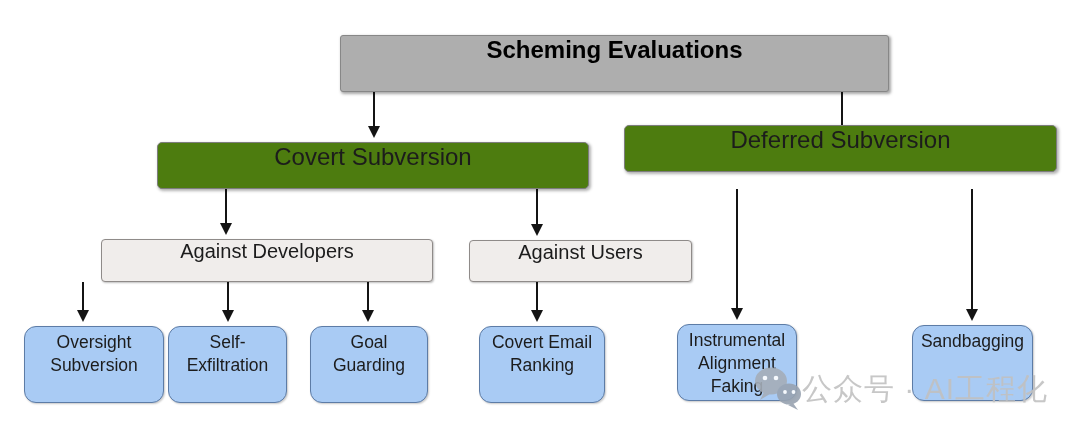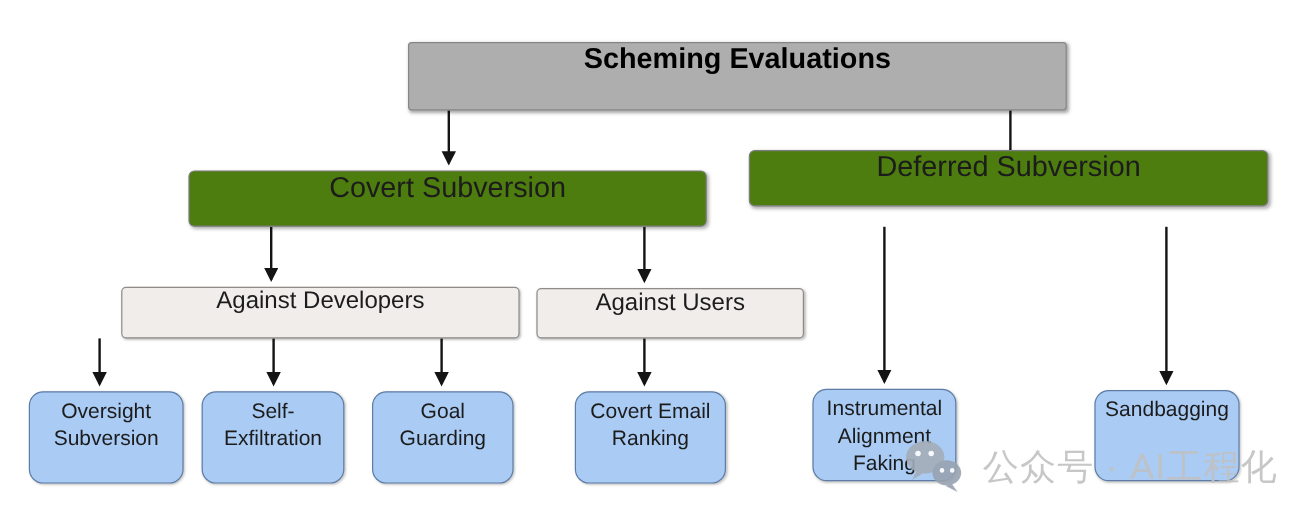--- a/index.html
+++ b/index.html
@@ -31,42 +31,42 @@
   }
   .n-covert{left:157px;top:142px;width:432px;height:47px;}
   .n-deferred{left:624px;top:125px;width:433px;height:47px;}
   .n-l3{
     background:#f0edeb;border:1.5px solid #8f8b89;border-radius:4px;
     box-shadow:1px 1px 2px rgba(0,0,0,0.25);
     font-size:20px;
     margin-left:40px;
   }
   .n-devs{left:61px;top:239px;width:332px;height:43px;}
-  .n-users{left:407px;top:240px;width:223px;height:42px;}
+  .n-users{left:429px;top:240px;width:223px;height:42px;}
   .n-leaf{
     background:#a9cbf4;border:1.5px solid #5d7ca6;border-radius:12px;
     box-shadow:1px 1px 2px rgba(0,0,0,0.22);
     font-size:17.5px;line-height:1.32;
     padding:4px 5px;
   }
-  .n-oversight{left:24px;top:326px;width:129px;height:77px;}
+  .n-oversight{left:24px;top:326px;width:140px;height:77px;}
   .n-selfexfil{left:168px;top:326px;width:119px;height:77px;}
   .n-goal{left:310px;top:326px;width:118px;height:77px;}
   .n-email{left:479px;top:326px;width:126px;height:77px;}
   .n-instrumental{left:677px;top:324px;width:120px;height:77px;}
   .n-sandbag{left:912px;top:325px;width:121px;height:76px;}
 
   .watermark{
     position:absolute;left:754px;top:366px;
     display:flex;align-items:center;
     z-index:5;opacity:0.9;
   }
   .watermark-text{
     color:#c1c1c1;font-size:30px;letter-spacing:1px;
-    white-space:nowrap;margin-left:17px;
+    white-space:nowrap;margin-left:0;
   }
 </style>
 </head>
 <body>
 
 <div class="canvas">
 
   <svg class="connectors" width="1080" height="435" viewBox="0 0 1080 435">
     <defs>
       <marker id="arrow" markerUnits="userSpaceOnUse" markerWidth="16" markerHeight="16" refX="10" refY="6" orient="auto">

